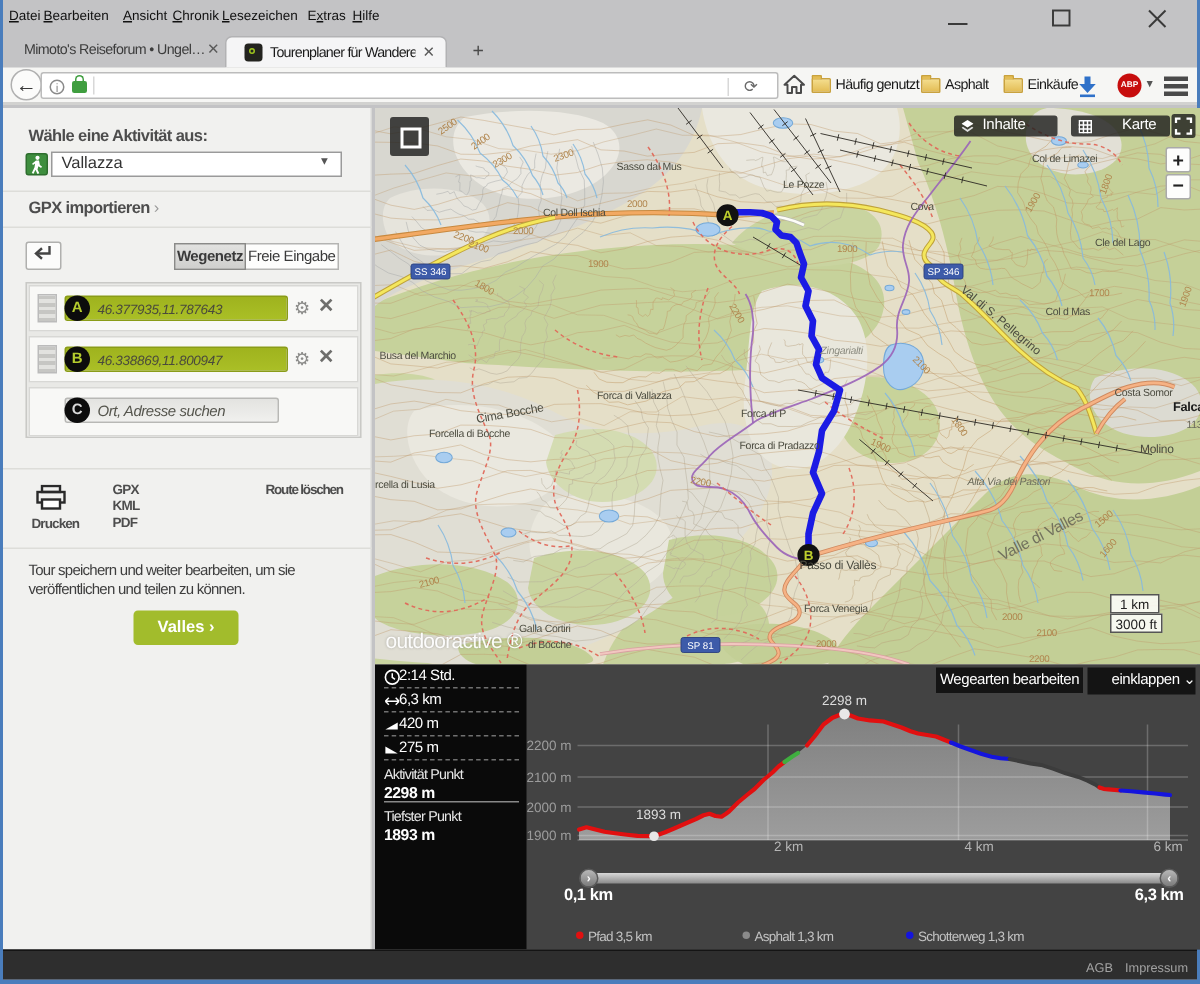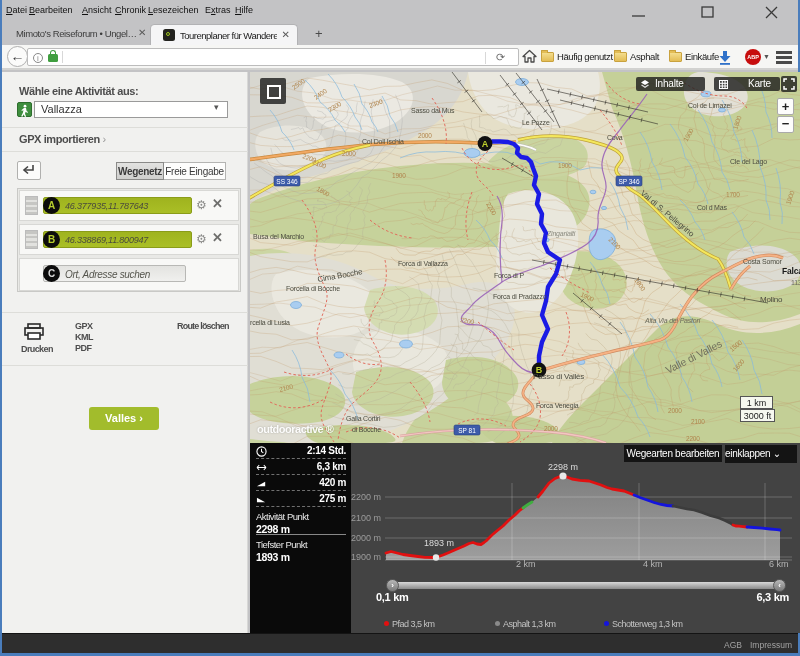--- a/index.html
+++ b/index.html
@@ -64,30 +64,30 @@
 #mback{left:10px;top:6px;width:26px;height:26px}
 #mback:after{content:"";position:absolute;left:7px;top:7px;width:10px;height:10px;border:2px solid #fff}
 #inhalte{left:386px;top:5px;width:69px;height:14px;line-height:14px;padding-left:9px}
 #karte{left:464px;top:5px;width:66px;height:14px;line-height:14px;padding-left:9px}
 #mfull{left:531px;top:4px;width:16px;height:16px}
 #zoomp,#zoomm{position:absolute;left:527px;width:17px;height:17px;background:#fdfdfc;border:1px solid #aaa;border-radius:2px;color:#222;font-size:13px;font-weight:bold;text-align:center;line-height:15px}
 #zoomp{top:26px}#zoomm{top:44px;line-height:13px}
 #scale1{position:absolute;left:490px;top:324px;width:33px;height:13px;background:rgba(255,255,255,0.85);border:1px solid #555;font-size:9px;color:#222;text-align:center;line-height:12px}
 #scale2{position:absolute;left:490px;top:337px;width:35px;height:13px;background:rgba(255,255,255,0.85);border:1px solid #555;font-size:9px;color:#222;text-align:center;line-height:12px}
 #attrib{position:absolute;right:0;bottom:0;height:13px;background:rgba(255,255,255,0.78);font-size:8px;letter-spacing:-0.2px;color:#39729f;line-height:13px;padding:0 3px;white-space:nowrap}
-#wmark{position:absolute;left:7px;bottom:8px;font-size:11px;letter-spacing:-0.5px;font-weight:bold;color:rgba(255,255,255,0.95);text-shadow:0 0 2px rgba(0,0,0,0.25)}
+#wmark{position:absolute;left:7px;bottom:8px;font-size:14px;letter-spacing:-0.5px;font-weight:normal;color:rgba(255,255,255,0.95);text-shadow:0 0 2px rgba(0,0,0,0.25)}
 #chart{position:absolute;left:248px;top:443px;width:550px;height:190px;background:#434343}
 .statrow{position:absolute;left:6px;width:90px;color:#fff}
 .statrow .ic{position:absolute;left:0;top:0;width:11px;height:11px}
-.statrow .v{position:absolute;right:0;top:0;font-size:10px;line-height:10px;letter-spacing:-0.3px;font-weight:bold;text-align:right;width:80px}
+.statrow .v{position:absolute;right:0;top:0;font-size:10px;line-height:10px;letter-spacing:-0.3px;font-weight:normal;width:80px}
 .statsep{position:absolute;left:6px;width:90px;border-bottom:1px dashed #707070}
 .statlab{position:absolute;left:6px;font-size:9.5px;letter-spacing:-0.5px;color:#e8e8e8}
 .statval{position:absolute;left:6px;font-size:10.5px;letter-spacing:-0.3px;font-weight:bold;color:#fff}
 #btn1{position:absolute;left:374px;top:2px;width:98px;height:17px;background:#141414;color:#fff;font-size:10px;letter-spacing:-0.3px;text-align:center;line-height:17px;white-space:nowrap}
-#btn2{position:absolute;left:475px;top:2px;width:72px;height:18px;background:#141414;color:#fff;font-size:10px;letter-spacing:-0.3px;text-align:left;line-height:17px;white-space:nowrap}
+#btn2{position:absolute;left:475px;top:2px;width:72px;height:18px;background:#141414;color:#fff;font-size:10px;letter-spacing:-0.3px;text-align:right;line-height:17px;white-space:nowrap}
 #slider{position:absolute;left:142px;top:139px;width:388px;height:7px;background:linear-gradient(#d8d8d8,#8a8a8a);border-radius:4px}
 .knob{position:absolute;top:-3px;width:13px;height:13px;background:linear-gradient(#b8b8b8,#7a7a7a);border:1px solid #5a5a5a;border-radius:50%;color:#fff;font-size:8px;font-weight:bold;text-align:center;line-height:12px}
 #sl1{position:absolute;left:126px;top:148px;font-size:11px;letter-spacing:-0.3px;font-weight:bold;color:#fff}
 #sl2{position:absolute;right:11px;top:148px;font-size:11px;letter-spacing:-0.3px;font-weight:bold;color:#fff}
 .leg{position:absolute;top:176px;font-size:9px;letter-spacing:-0.5px;color:#c2c2c2}
 .dot{display:inline-block;width:5px;height:5px;border-radius:50%;margin-right:3px;vertical-align:1px}
 #footer{position:absolute;left:0;top:633px;width:796px;height:20px;background:#2e2e2e;border-top:1px solid #141414}
 #footer span{position:absolute;top:6px;font-size:8.5px;color:#a2a2a2}
 </style></head>
 <body>
@@ -200,20 +200,21 @@
           <g fill="none" stroke="#2a2a2a" stroke-width="1.6">
             <rect x="5" y="1" width="12" height="4"></rect>
             <rect x="2" y="5" width="18" height="7"></rect>
             <rect x="5" y="10" width="12" height="6" fill="#fff"></rect>
           </g>
         </svg></div>
   <div id="drucken">Drucken</div>
   <div id="fmt">GPX<br>KML<br>PDF</div>
   <div id="rdel">Route löschen</div>
   <div class="sepline" style="top:293px"></div>
+  <div id="tourtxt">Tour speichern und weiter bearbeiten, um sie veröffentlichen und teilen zu können.</div>
   <div id="weiter">Valles ›</div>
 </div>
 <div id="map">
 <svg width="550" height="371" viewBox="0 0 550 371" style="position:absolute;left:0;top:0;display:block">
 <rect width="550" height="371" fill="#e5dfc8"></rect>
 <path d="M0,162 L0,130 C40,114 90,100 150,94 C210,88 262,90 307,100 C332,106 344,120 338,138 C332,158 300,172 260,174 C200,178 120,174 60,170 Z" fill="#c6d29b"></path>
 <path d="M238,90 C252,72 282,62 312,64 C332,66 342,78 336,92 C328,106 292,108 267,104 Z" fill="#c9d4a0"></path>
 <path d="M352,0 L550,0 L550,242 C520,254 492,252 472,242 C452,232 432,222 417,202 C402,182 392,152 387,122 C382,92 374,62 362,36 Z" fill="#c5d098"></path>
 <path d="M302,371 L550,371 L550,252 C520,264 492,264 467,252 C442,240 422,242 407,257 C387,277 362,302 332,332 C317,347 307,359 302,371 Z" fill="#c3cf96"></path>
 <path d="M152,371 C162,342 187,322 217,320 C247,318 267,332 262,352 C258,366 242,371 227,371 Z" fill="#c7d29c"></path>

